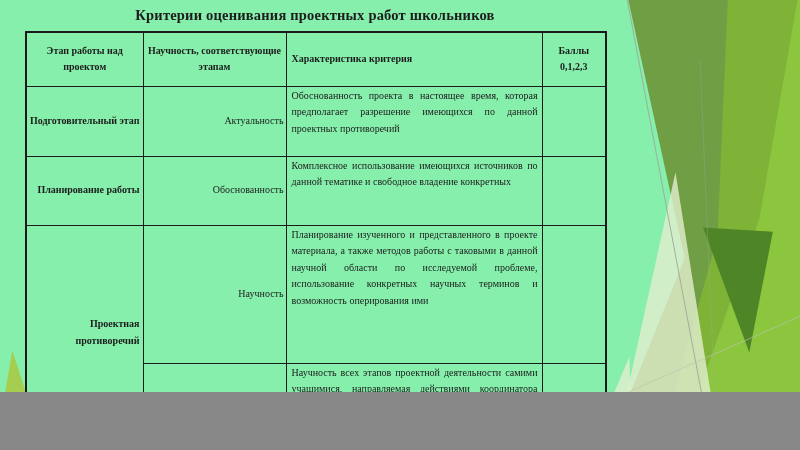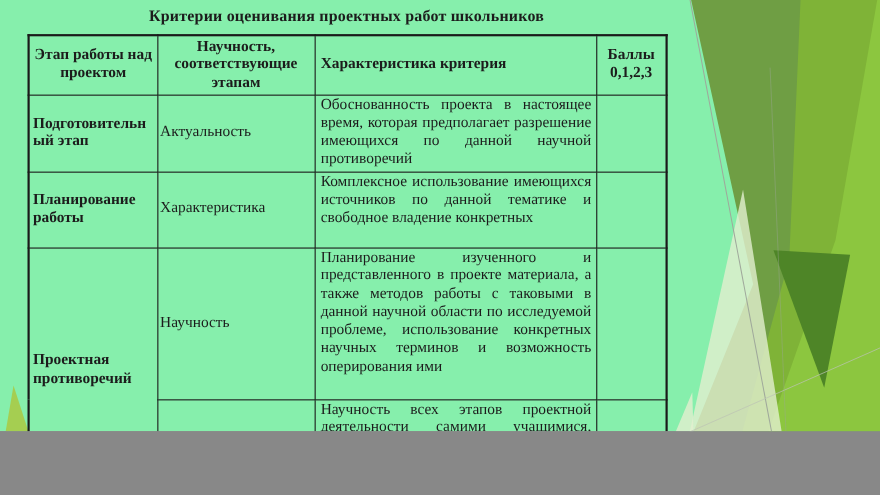--- a/index.html
+++ b/index.html
@@ -8,28 +8,28 @@
     font-family:"Liberation Serif","DejaVu Serif",serif;color:#1c1c1c;padding-left:20px;
   }
   .decor{position:absolute;inset:0;pointer-events:none;}
   .slide-title{
     position:absolute;left:25px;top:7px;width:580px;text-align:center;
     font-weight:bold;font-size:14.5px;letter-spacing:.2px;white-space:nowrap;
   }
   table.criteria{
     position:absolute;left:25px;top:31px;width:581px;
     border-collapse:collapse;table-layout:fixed;
-    font-size:14px;line-height:16.5px;
+    font-size:10px;line-height:16.5px;
     border:2px solid #1a1a1a;
   }
   .criteria th,.criteria td{border:1px solid #1a1a1a;overflow:hidden;}
   .criteria th{font-weight:bold;text-align:center;vertical-align:middle;padding:1px 3px;}
   .criteria th.th-left{text-align:left;padding-left:5px;}
-  td.stage{font-weight:bold;text-align:left;vertical-align:middle;padding:1px 3px;overflow-wrap:anywhere;}
-  td.crit{text-align:left;vertical-align:middle;padding:1px 2px;}
+  td.stage{font-weight:bold;text-align:right;vertical-align:middle;padding:1px 3px;overflow-wrap:anywhere;}
+  td.crit{text-align:right;vertical-align:middle;padding:1px 2px;}
   td.desc{text-align:justify;vertical-align:top;padding:1px 4px 1px 5px;}
   td.score{padding:0;}
   tr.hdr{height:54px;}
   tr.r1{height:70px;}
   tr.r2{height:69px;}
   tr.r3{height:138px;}
   tr.r4{height:78px;}
 </style>
 </head>
 <body>
@@ -64,26 +64,26 @@
         <th>Этап работы над проектом</th>
         <th>Научность, соответствующие этапам</th>
         <th class="th-left">Характеристика критерия</th>
         <th>Баллы 0,1,2,3</th>
       </tr>
     </thead>
     <tbody>
       <tr class="r1">
         <td class="stage">Подготовительный этап</td>
         <td class="crit">Актуальность</td>
-        <td class="desc">Обоснованность проекта в настоящее время, которая предполагает разрешение имеющихся по данной научной противоречий</td>
+        <td class="desc">Обоснованность проекта в настоящее время, которая предполагает разрешение имеющихся по данной проектных противоречий</td>
         <td class="score"></td>
       </tr>
       <tr class="r2">
         <td class="stage">Планирование работы</td>
-        <td class="crit">Характеристика</td>
+        <td class="crit">Обоснованность</td>
         <td class="desc">Комплексное использование имеющихся источников по данной тематике и свободное владение конкретных</td>
         <td class="score"></td>
       </tr>
       <tr class="r3">
         <td class="stage" rowspan="2">Проектная противоречий</td>
         <td class="crit">Научность</td>
         <td class="desc">Планирование изученного и представленного в проекте материала, а также методов работы с таковыми в данной научной области по исследуемой проблеме, использование конкретных научных терминов и возможность оперирования ими</td>
         <td class="score"></td>
       </tr>
       <tr class="r4">

